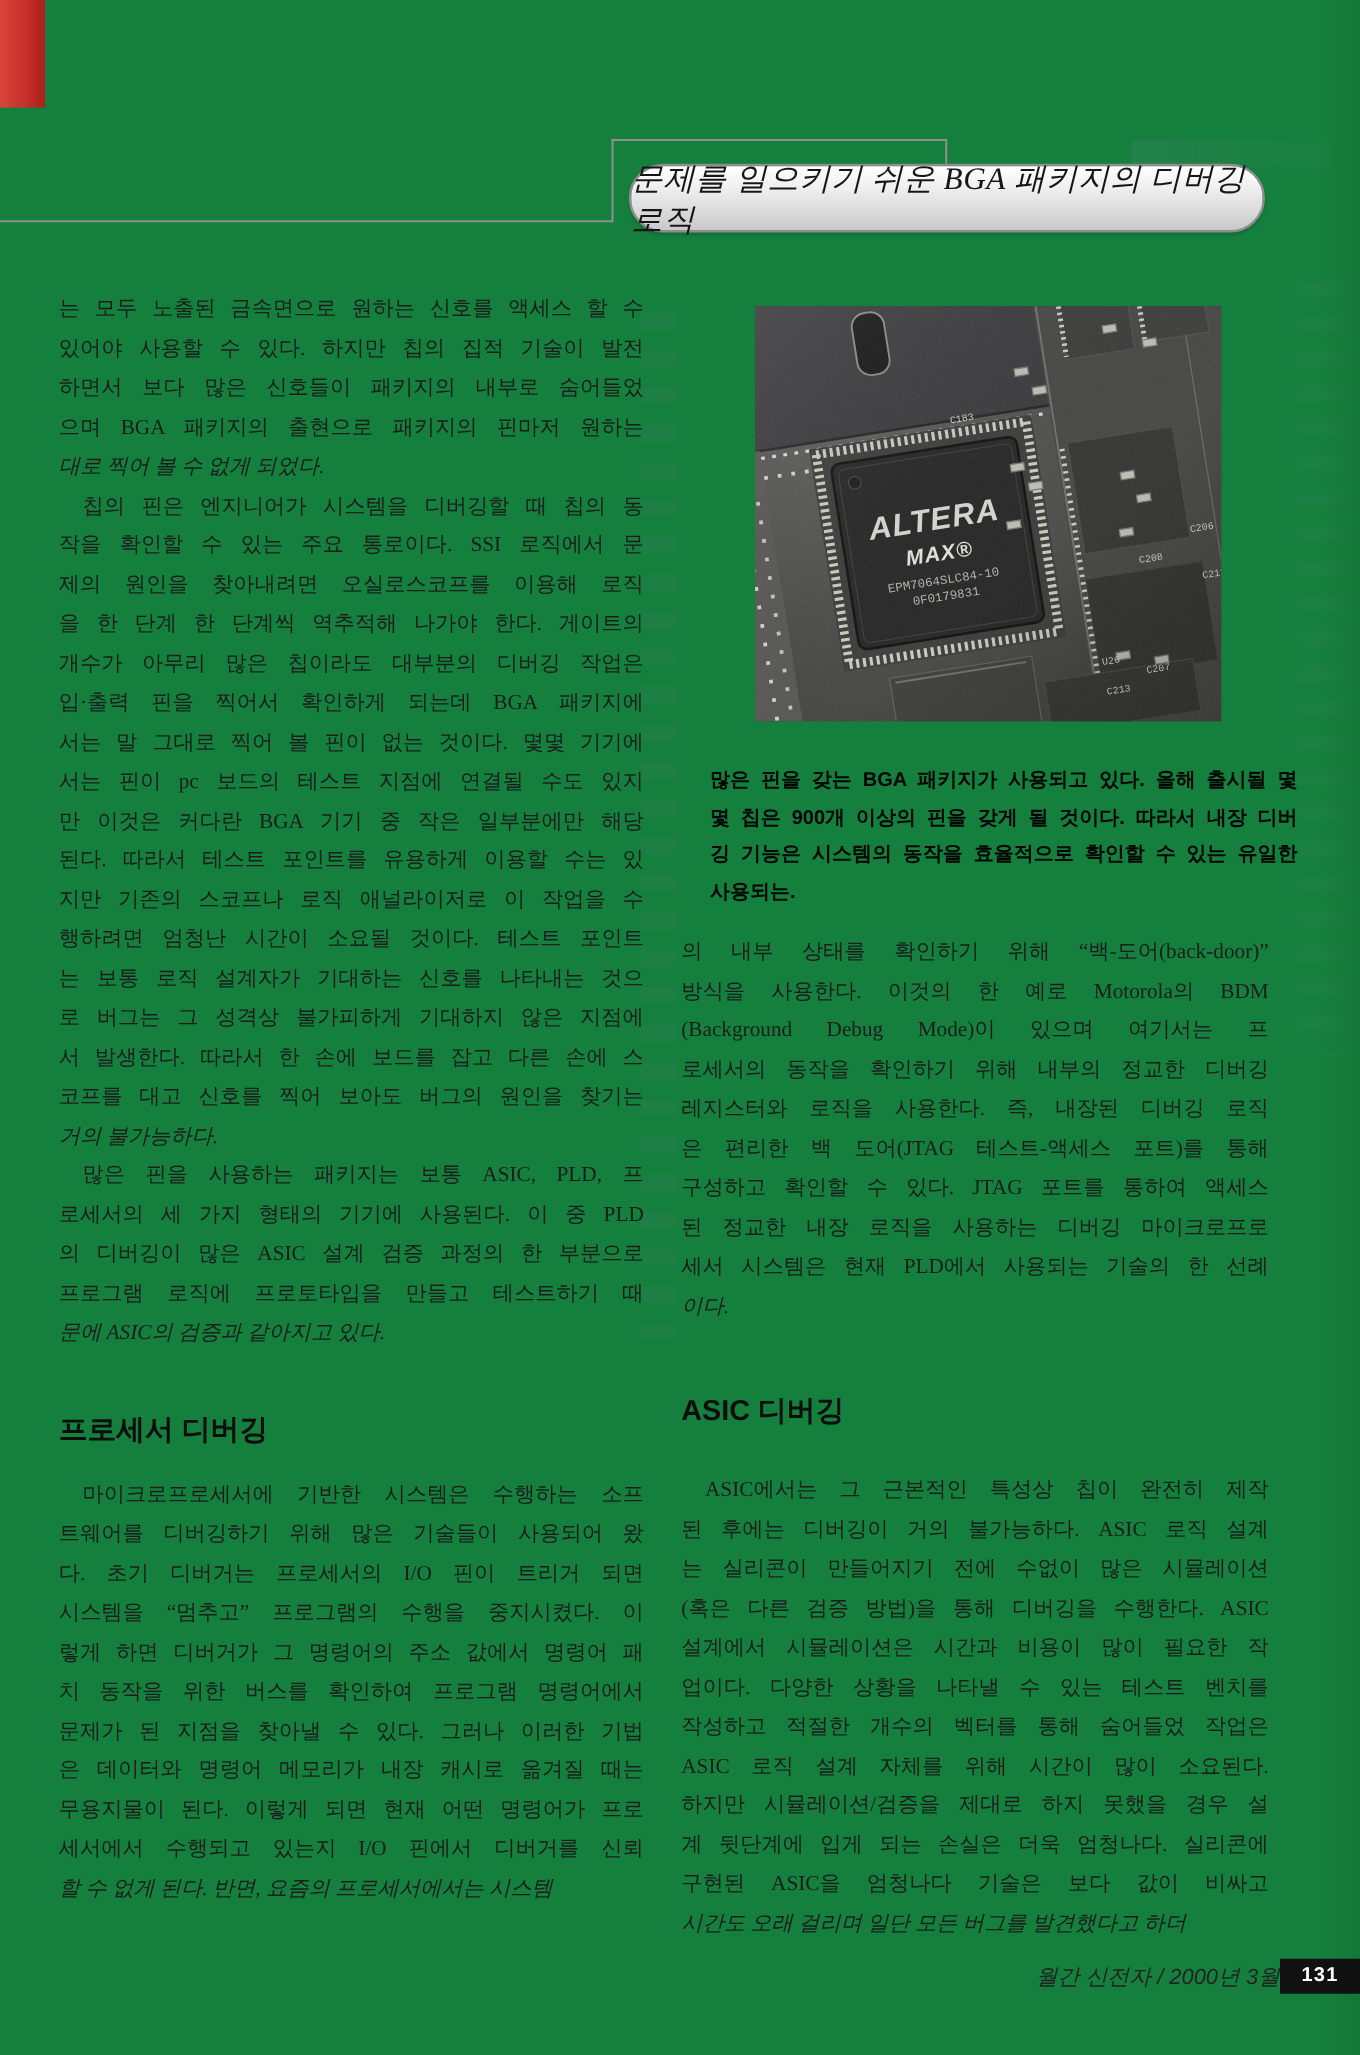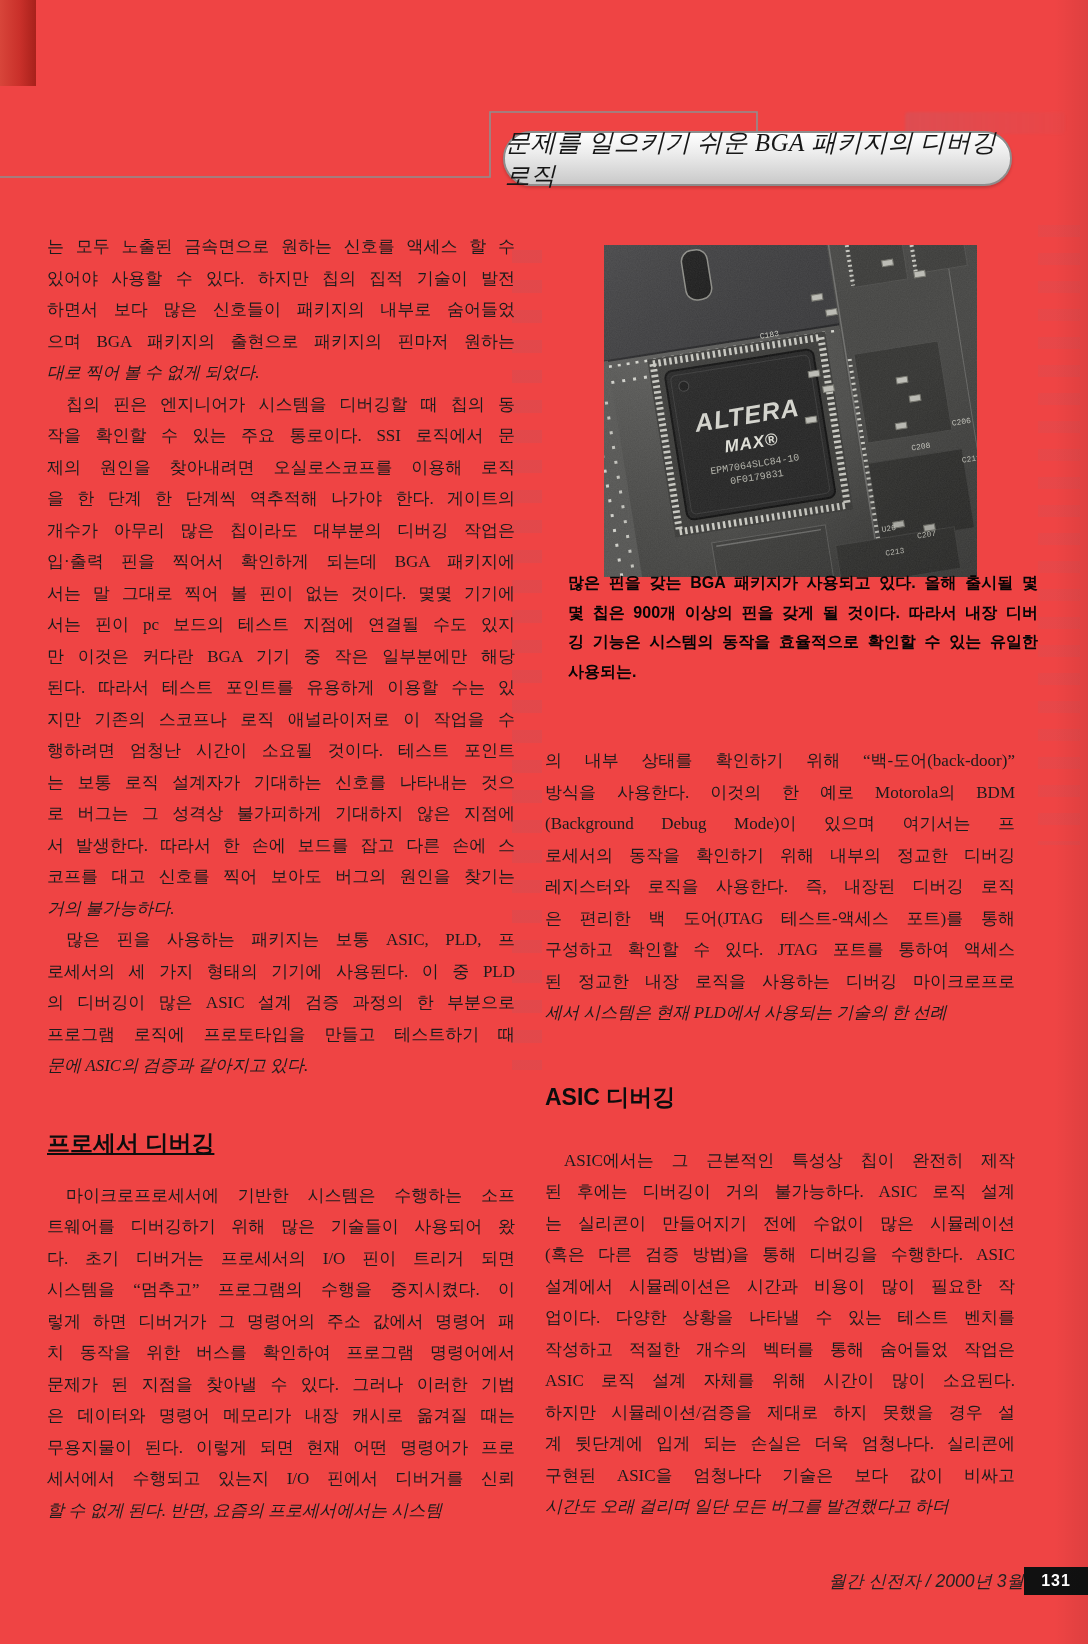--- a/index.html
+++ b/index.html
@@ -1,17 +1,17 @@
 <!DOCTYPE html>
 <html><head>
 <meta charset="utf-8">
 <style>
   html,body{margin:0;padding:0;background:#e8e8e8;}
   .page{position:relative;width:1088px;height:1644px;margin:0 auto;
-        background:#ef4444;overflow:hidden;
+        background:#15803d;overflow:hidden;
         font-family:"Liberation Serif","DejaVu Serif",serif;color:#1c1c1c;}
   .page::after{content:"";position:absolute;top:0;right:0;width:34px;height:100%;
         background:linear-gradient(90deg,rgba(0,0,0,0) 0%,rgba(0,0,0,0.07) 100%);pointer-events:none;}
 
   
   .corner-marker{position:absolute;left:0;top:0;width:36px;height:86px;
         background:linear-gradient(90deg,#d8453a 0%,#c9302a 55%,#a8211b 100%);}
 
   
   .header-lines{position:absolute;left:0;top:100px;width:1088px;height:95px;}
@@ -36,27 +36,27 @@
   .col{position:absolute;font-size:17px;line-height:31.5px;}
   .col.left{left:47px;top:231px;width:468px;}
   .col.right{left:545px;top:745px;width:470px;}
   .para{margin:0;}
   .para .line{white-space:nowrap;text-align:justify;text-align-last:justify;}
   .para .line:last-child{text-align-last:left;font-style:italic;}
   .para.indent .line:first-child{text-indent:19px;}
 
   .sec{font-family:"Liberation Sans","DejaVu Sans",sans-serif;
        font-size:23px;font-weight:bold;color:#0d0d0d;line-height:30px;margin:0;}
-  .col.left  .sec{margin-top:46px;margin-bottom:22px;text-decoration:underline;}
+  .col.left  .sec{margin-top:46px;margin-bottom:22px;}
   .col.right .sec{margin-top:53px;margin-bottom:33px;}
 
   
   .photo{position:absolute;left:604px;top:245px;width:373px;height:332px;background:#454543;}
   .photo svg{display:block;}
-  .caption{position:absolute;left:568px;top:568px;width:470px;
+  .caption{position:absolute;left:568px;top:610px;width:470px;
         font-family:"Liberation Sans","DejaVu Sans",sans-serif;
         font-weight:bold;font-size:16px;line-height:29.5px;color:#050505;}
   .caption .line{white-space:nowrap;text-align:justify;text-align-last:justify;}
   .caption .line:last-child{text-align-last:left;}
 
   
   .footer{position:absolute;top:1567px;right:0;display:flex;align-items:center;}
   .footer-text{font-family:"Liberation Sans","DejaVu Sans",sans-serif;
         font-style:italic;font-size:17.5px;color:#222;margin-right:0;}
   .page-num{width:64px;height:28px;background:#111111;color:#ffffff;
@@ -246,20 +246,21 @@
     <div class="para">
         <div class="line">의 내부 상태를 확인하기 위해 “백-도어(back-door)”</div>
         <div class="line">방식을 사용한다. 이것의 한 예로 Motorola의 BDM</div>
         <div class="line">(Background Debug Mode)이 있으며 여기서는 프</div>
         <div class="line">로세서의 동작을 확인하기 위해 내부의 정교한 디버깅</div>
         <div class="line">레지스터와 로직을 사용한다. 즉, 내장된 디버깅 로직</div>
         <div class="line">은 편리한 백 도어(JTAG 테스트-액세스 포트)를 통해</div>
         <div class="line">구성하고 확인할 수 있다. JTAG 포트를 통하여 액세스</div>
         <div class="line">된 정교한 내장 로직을 사용하는 디버깅 마이크로프로</div>
         <div class="line">세서 시스템은 현재 PLD에서 사용되는 기술의 한 선례</div>
+        <div class="line">이다.</div>
       </div>
     <h2 class="sec">ASIC 디버깅</h2>
     <div class="para indent">
         <div class="line">ASIC에서는 그 근본적인 특성상 칩이 완전히 제작</div>
         <div class="line">된 후에는 디버깅이 거의 불가능하다. ASIC 로직 설계</div>
         <div class="line">는 실리콘이 만들어지기 전에 수없이 많은 시뮬레이션</div>
         <div class="line">(혹은 다른 검증 방법)을 통해 디버깅을 수행한다. ASIC</div>
         <div class="line">설계에서 시뮬레이션은 시간과 비용이 많이 필요한 작</div>
         <div class="line">업이다. 다양한 상황을 나타낼 수 있는 테스트 벤치를</div>
         <div class="line">작성하고 적절한 개수의 벡터를 통해 숨어들었 작업은</div>

